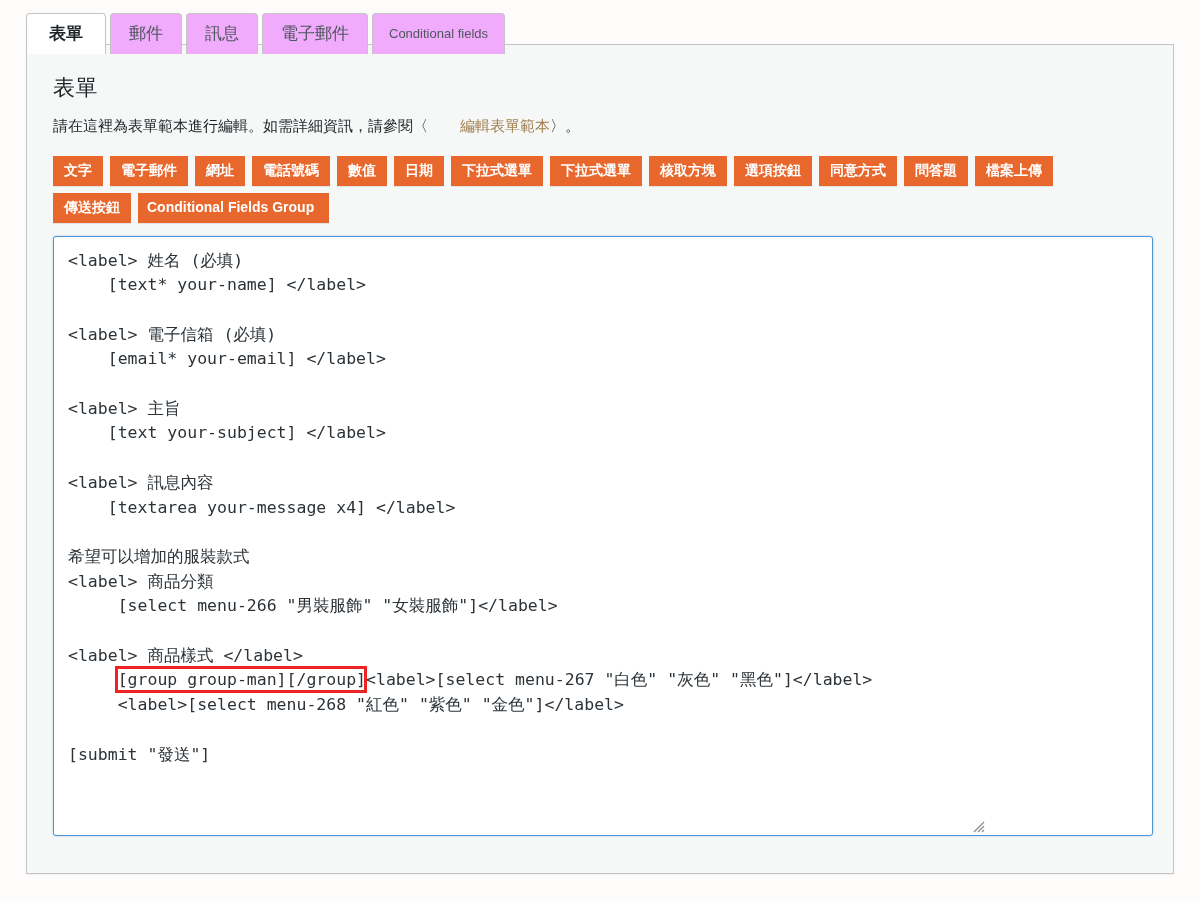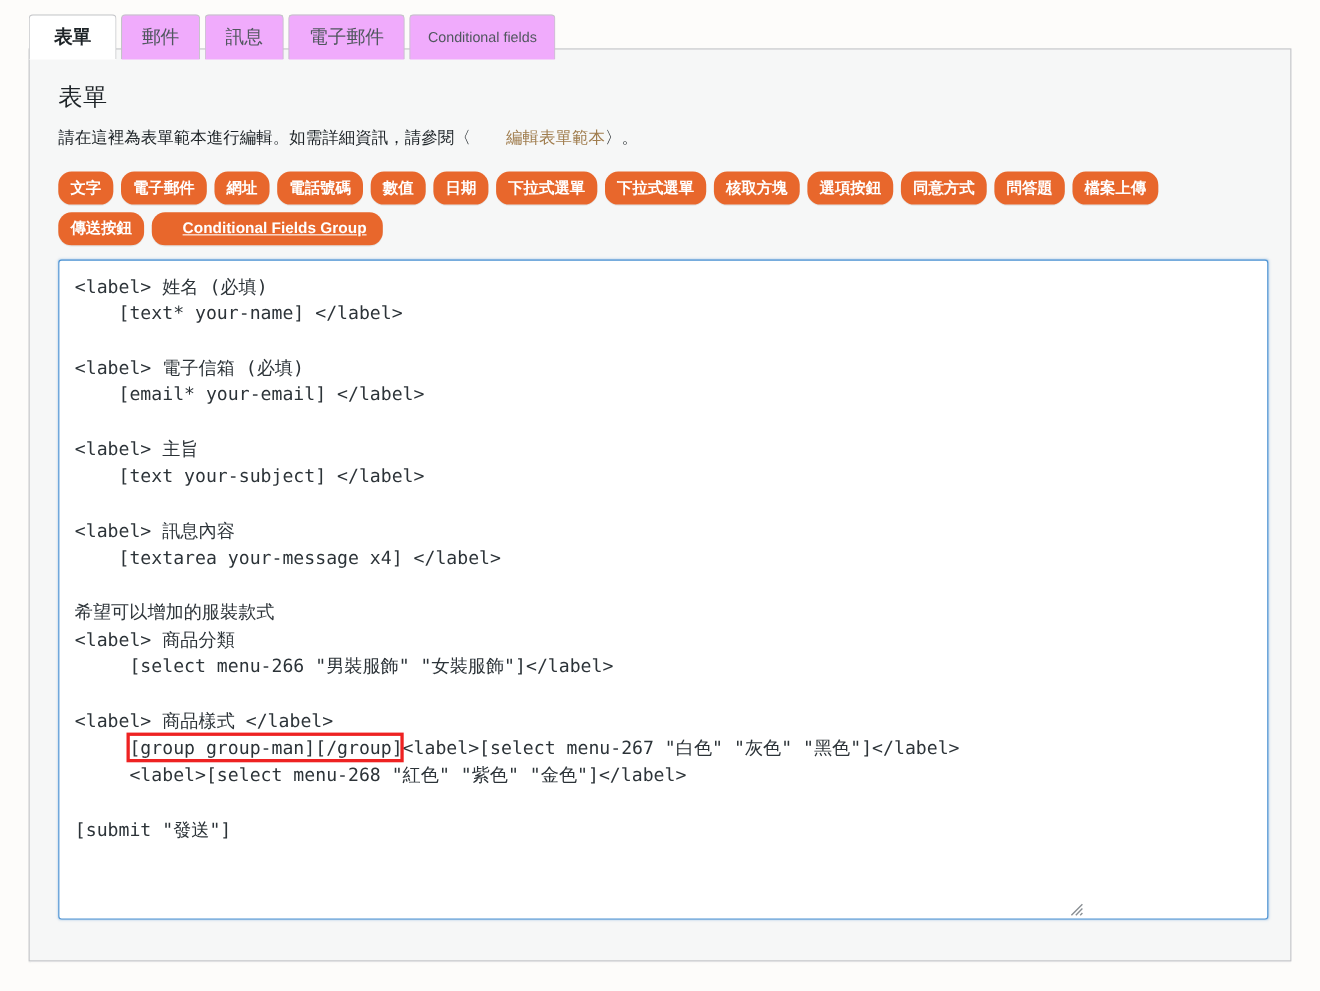--- a/index.html
+++ b/index.html
@@ -93,31 +93,31 @@
   .tag-row {
     display: flex;
     flex-wrap: nowrap;
     gap: 7px;
     margin-bottom: 7px;
   }
   .tag-btn {
     background: #e8672c;
     color: #ffffff;
     border: none;
-    border-radius: 12px;
+    border-radius: 0;
     font-family: "Liberation Sans", "DejaVu Sans", sans-serif;
     font-size: 14px;
     font-weight: bold;
     padding: 7px 11px 8px 11px;
     line-height: 15px;
     cursor: pointer;
     white-space: nowrap;
     box-shadow: 0 1px 0 rgba(0,0,0,0.08);
   }
-  .tag-btn.wide { padding-left: 28px; padding-right: 15px; text-decoration: underline; }
+  .tag-btn.wide { padding-left: 9px; padding-right: 15px; }
 
   
   .ta-wrap {
     position: relative;
     width: 936px;
     height: 600px;
   }
   .code-area {
     width: 1100px;
     height: 600px;

